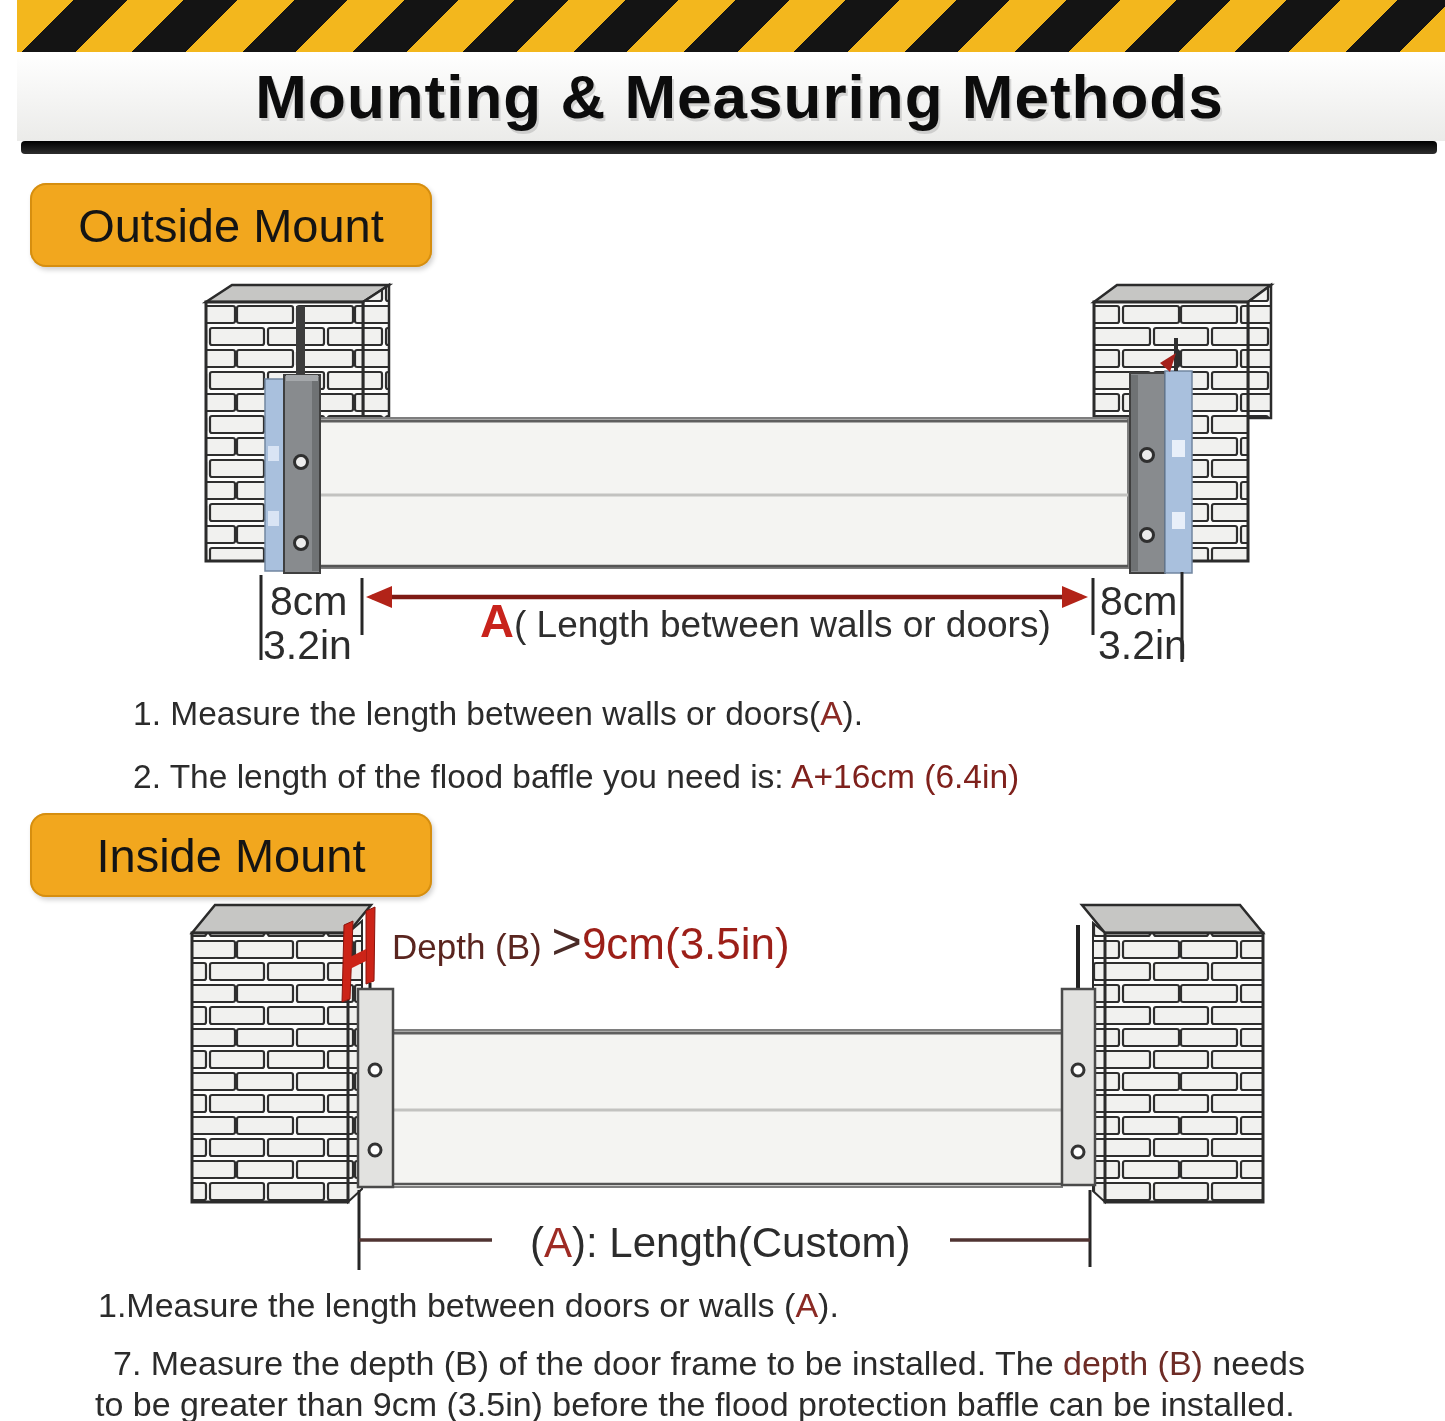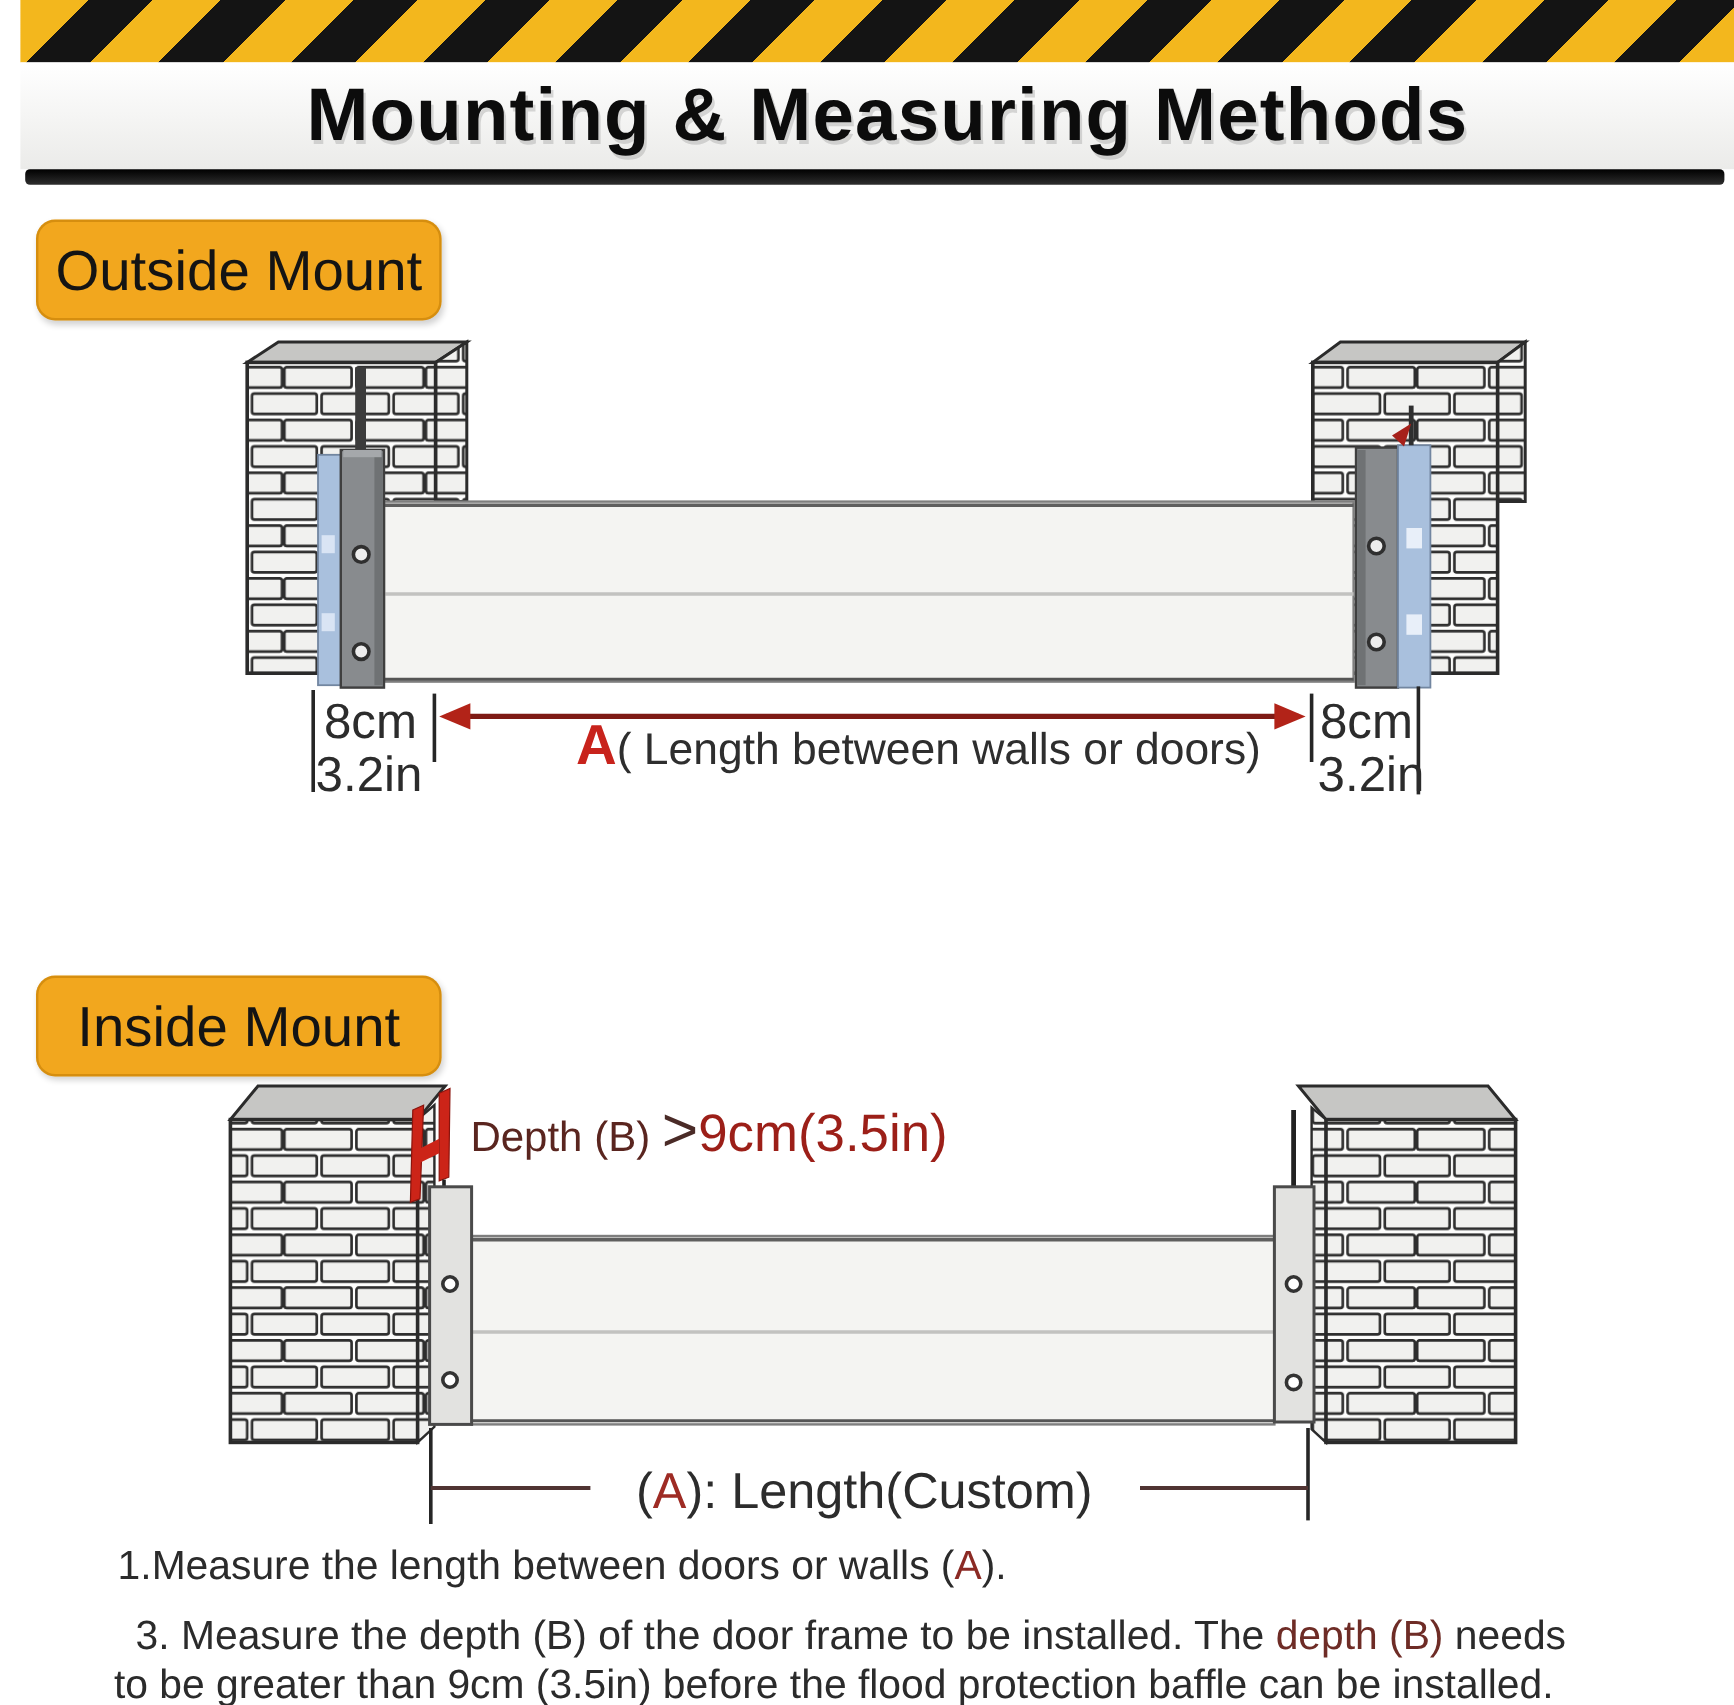--- a/index.html
+++ b/index.html
@@ -11,21 +11,21 @@
   .stripes{position:absolute;top:0;left:0;width:1445px;height:52px;
            background:repeating-linear-gradient(135deg,#F3B71D 0 40px,#141414 40px 78px);}
   .titleband{position:absolute;top:52px;left:0;width:1445px;height:89px;
              background:linear-gradient(#ffffff,#ebebe9);display:flex;align-items:center;justify-content:center;}
   .title{margin:0;font-size:62px;font-weight:bold;color:#0c0c0c;letter-spacing:1px;
          text-shadow:2px 3px 0 rgba(150,150,150,.35);}
   .blackbar{position:absolute;top:141px;left:4px;width:1416px;height:13px;border-radius:4px;
             background:linear-gradient(#000,#2e2e2e);}
 
   
-  .badge{position:absolute;left:30px;width:338px;height:84px;background:#F2A71E;border-radius:16px;
+  .badge{position:absolute;left:30px;width:402px;height:84px;background:#F2A71E;border-radius:16px;
          display:flex;align-items:center;justify-content:center;font-size:47px;color:#141414;
          box-shadow:inset 0 0 0 2px rgba(186,118,0,.5),2px 3px 5px rgba(0,0,0,.18);}
   .badge-outside{top:183px;}
   .badge-inside{top:813px;text-align:right;}
 
   
   .diagram{position:absolute;left:0;}
   .diagram-outside{top:260px;}
   .diagram-inside{top:895px;}
   svg{font-family:"Liberation Sans",sans-serif;}
@@ -144,20 +144,24 @@
     </text>
 
     <g>
       <line x1="1093" y1="318" x2="1093" y2="375" stroke="#262626" stroke-width="3"></line>
       <line x1="1182" y1="312" x2="1182" y2="402" stroke="#262626" stroke-width="3"></line>
       <text class="m-num" x="1100" y="355">8cm</text>
       <text class="m-num" x="1098" y="399">3.2in</text>
     </g>
   </svg>
 
+  <div class="steps steps-outside">
+    <p><span>1. Measure the length between walls or doors(</span><span class="a-dark">A</span><span>).</span></p>
+    <p><span>2. The length of the flood baffle you need is: </span><span class="hl-darkred">A+16cm (6.4in)</span></p>
+  </div>
 
   <div class="badge badge-inside">
     <span>Inside Mount</span>
   </div>
 
   <svg class="diagram diagram-inside" width="1445" height="400" viewBox="0 0 1445 400">
 
     <g>
       <polygon points="192,38 348,38 371,10 215,10" fill="#C6C6C4" stroke="#2b2b2b" stroke-width="2.5"></polygon>
       <polygon points="348,38 362,26 362,294 348,307" fill="url(#brickP)" stroke="#2b2b2b" stroke-width="2"></polygon>
@@ -207,16 +211,16 @@
       <line x1="359" y1="345" x2="492" y2="345" stroke="#503432" stroke-width="3.5"></line>
       <line x1="950" y1="345" x2="1090" y2="345" stroke="#503432" stroke-width="3.5"></line>
     </g>
     <text x="530" y="362">
       <tspan class="lenBlack">(</tspan><tspan class="lenA">A</tspan><tspan class="lenBlack">): Length(Custom)</tspan>
     </text>
   </svg>
 
   <div class="steps steps-inside">
     <p class="p1"><span>1.Measure the length between doors or walls (</span><span class="a-dark">A</span><span>).</span></p>
-    <p class="p2"><span>3. Measure the depth (B) of the door frame to be installed. The </span><span class="hl-maroon">depth (B)</span><span> needs</span><br><span>to be greater than 9cm (3.5in) before the flood protection baffle can be installed.</span></p>
+    <p class="p2"><span>7. Measure the depth (B) of the door frame to be installed. The </span><span class="hl-maroon">depth (B)</span><span> needs</span><br><span>to be greater than 9cm (3.5in) before the flood protection baffle can be installed.</span></p>
   </div>
 
 </div>
 
 </body></html>

